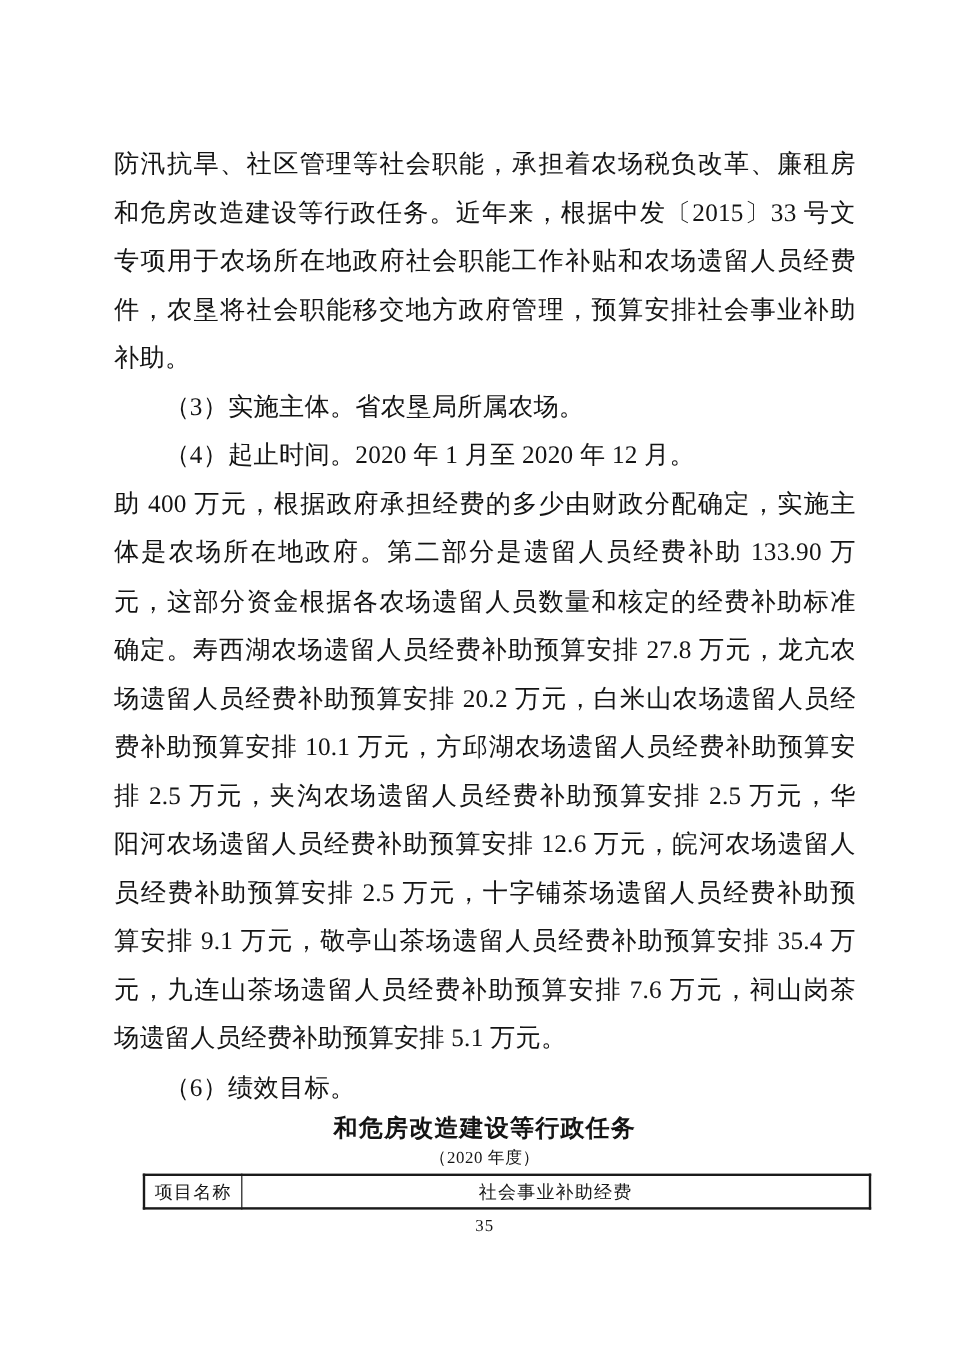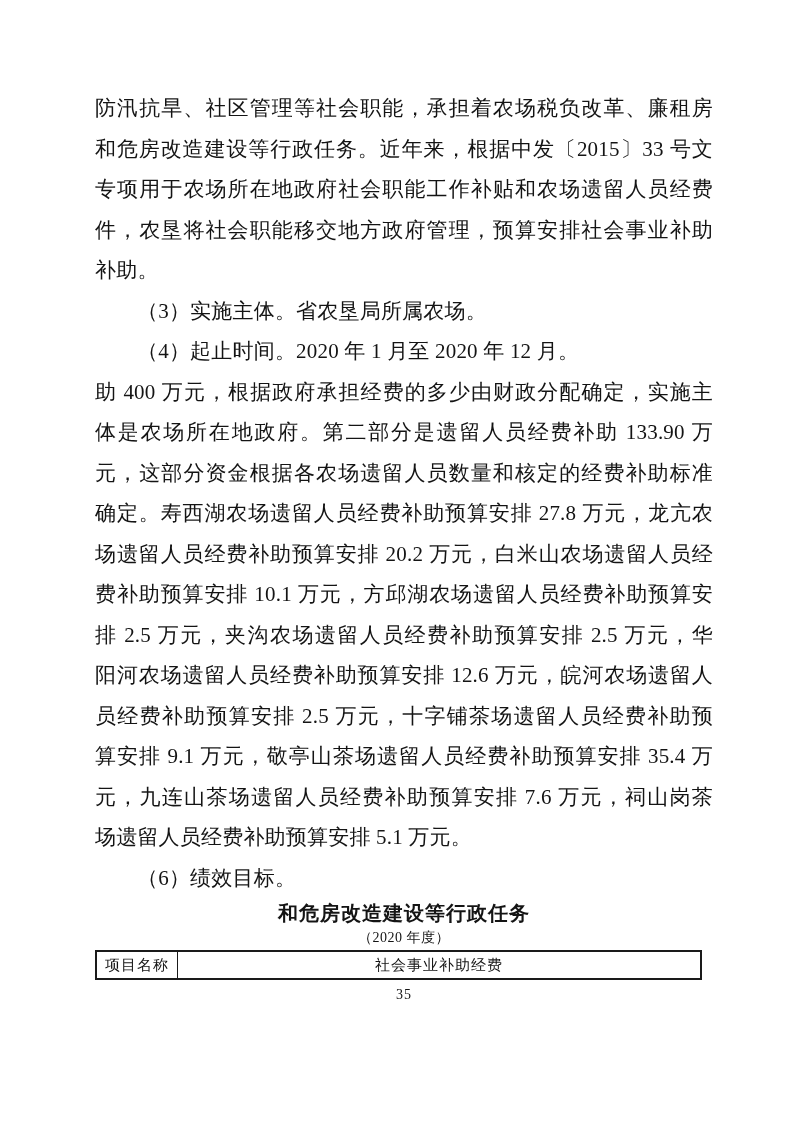--- a/index.html
+++ b/index.html
@@ -17,21 +17,21 @@
   }
   .page {
     position: absolute;
     left: 0; top: 0;
     width: 800px; height: 1128px;
     background: #ffffff;
   }
   .content {
     position: absolute;
     left: 95px;
-    top: 88px;
+    top: 116px;
     width: 618px;
   }
   .line {
     font-size: 21px;
     line-height: 40.5px;
     height: 40.5px;
     overflow: hidden;
     letter-spacing: 0.2px;
   }
   .fill {
@@ -65,20 +65,21 @@
     border-collapse: collapse;
     width: 607px;
     margin: 0;
     table-layout: fixed;
   }
   .decl-table, .decl-table td {
     border: 1px solid #1a1a1a;
   }
   .decl-table {
     border-width: 2px;
+    margin-left: 24px;
   }
   .decl-table td {
     height: 24px;
     padding: 1px 2px;
     text-align: center;
     vertical-align: middle;
     font-size: 15px;
     letter-spacing: 1px;
   }
   .decl-table td.cell-label {

